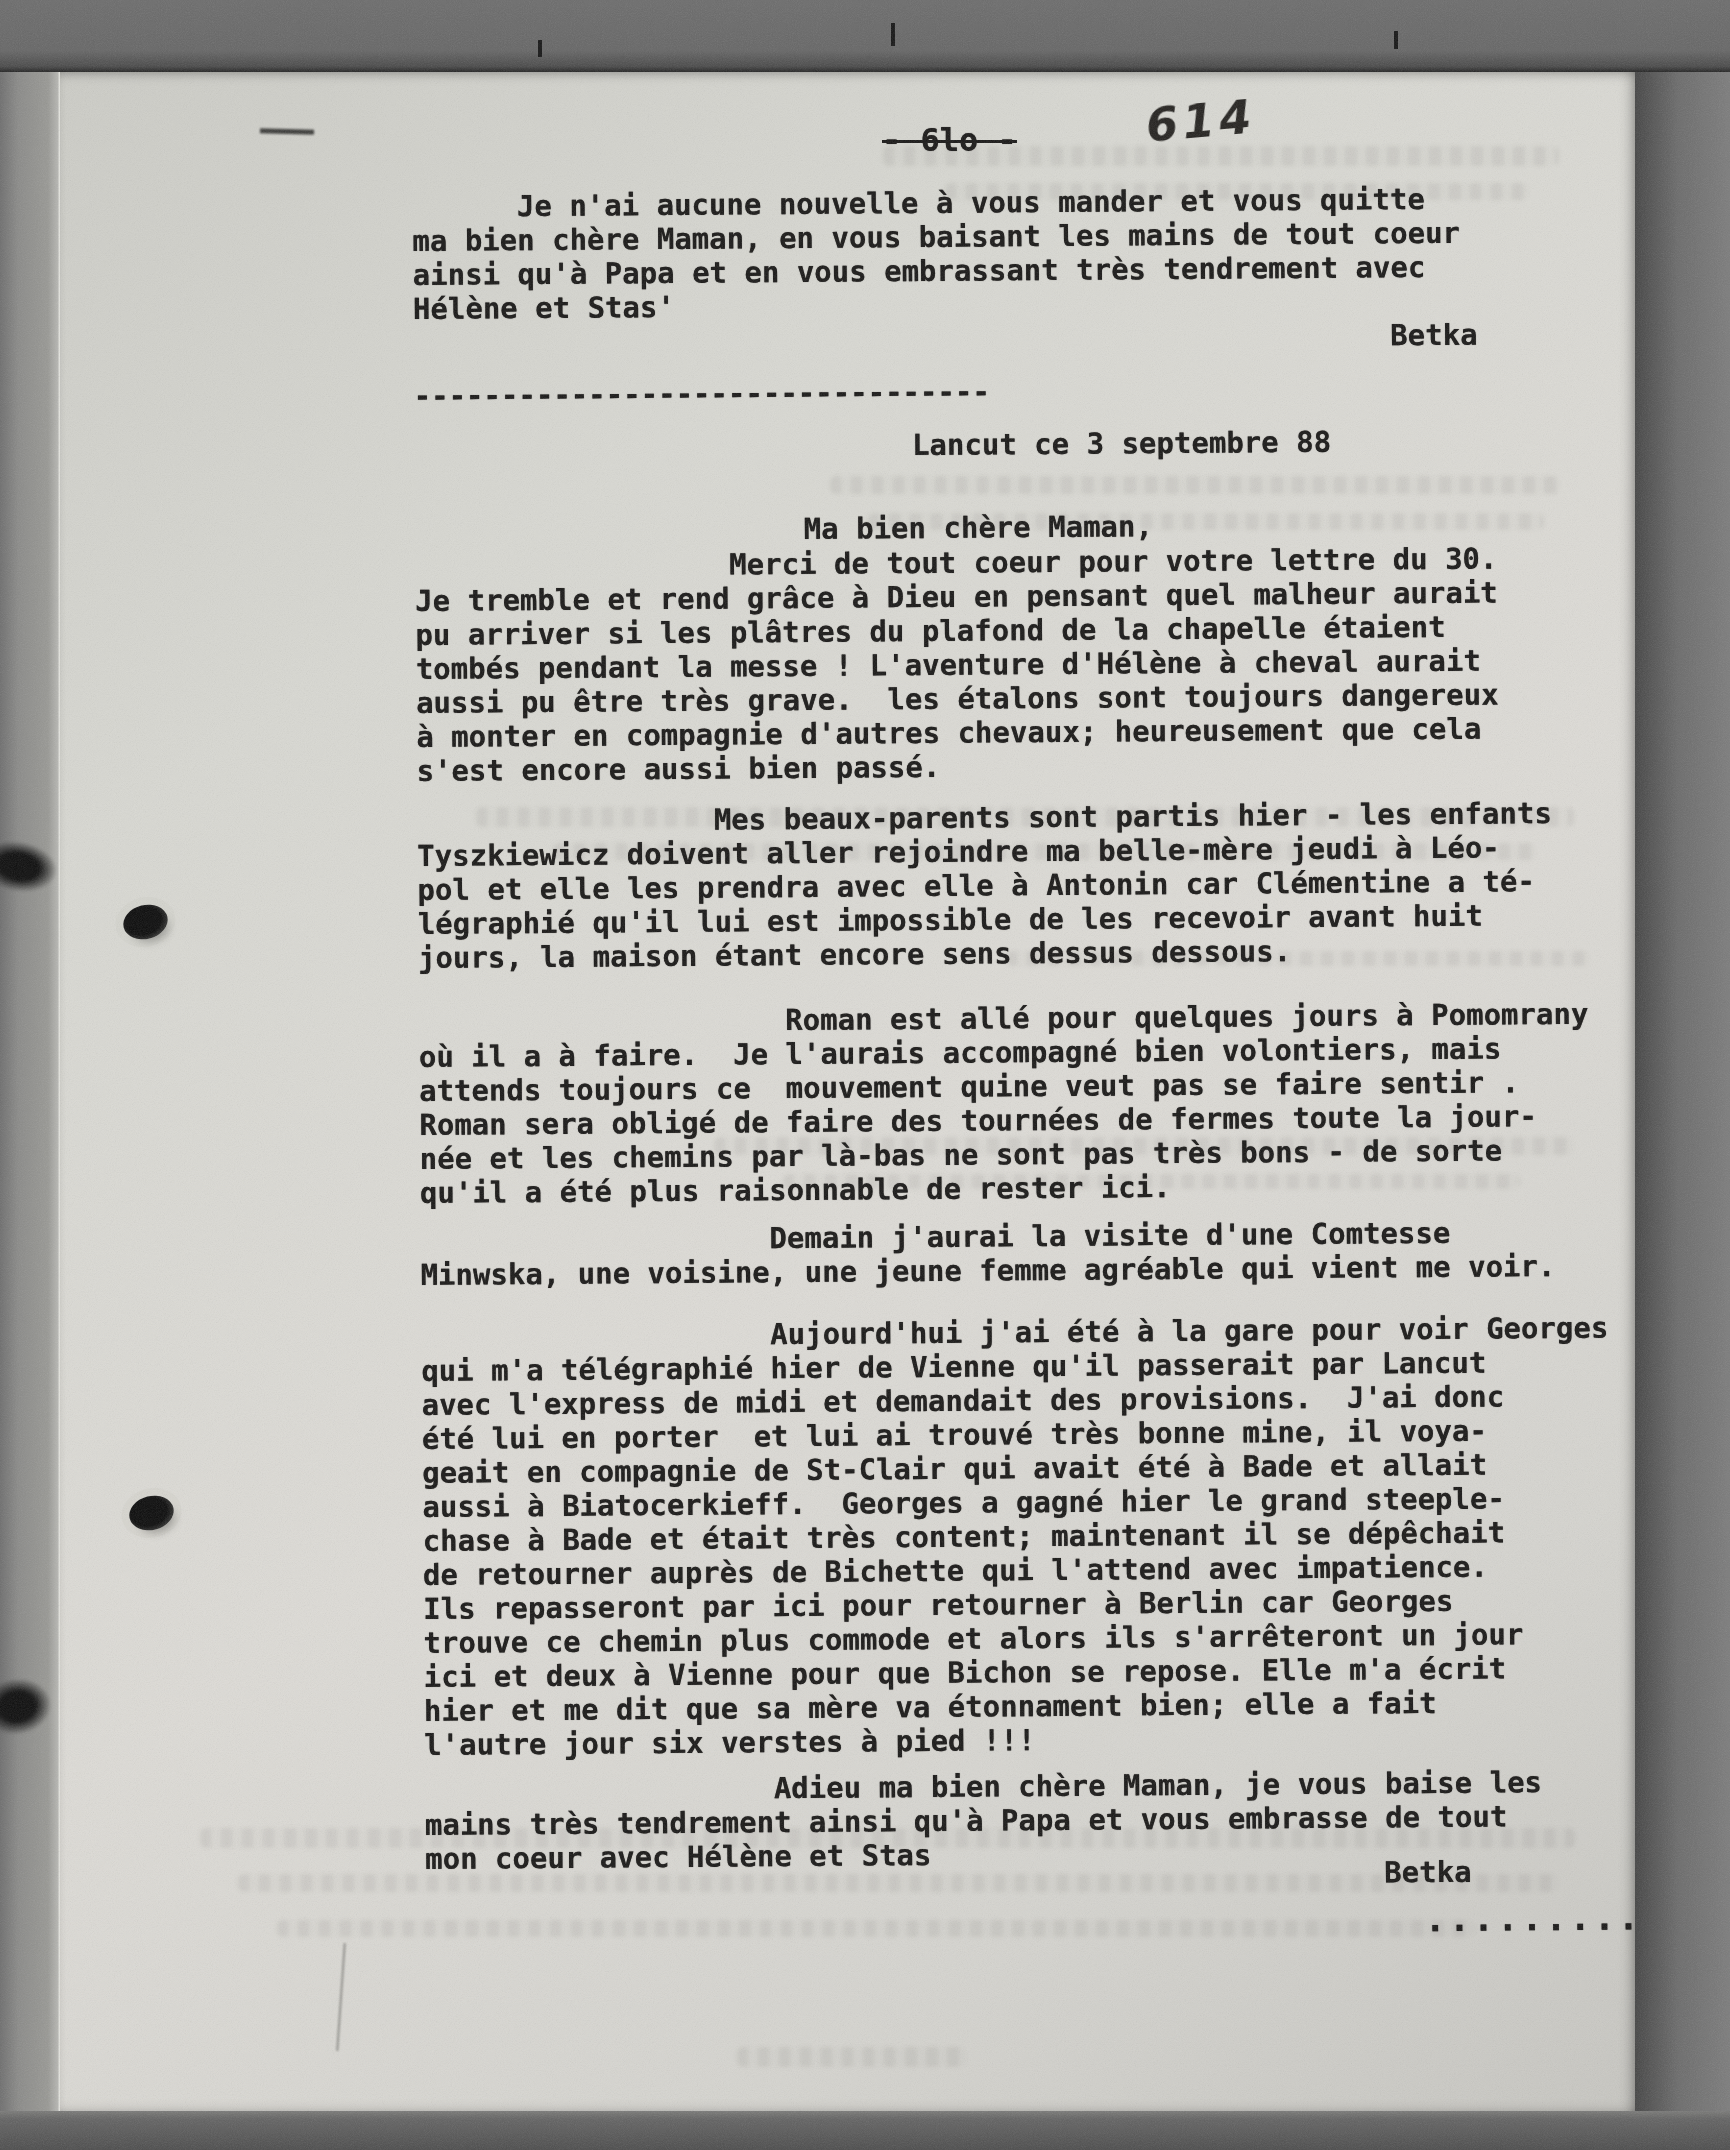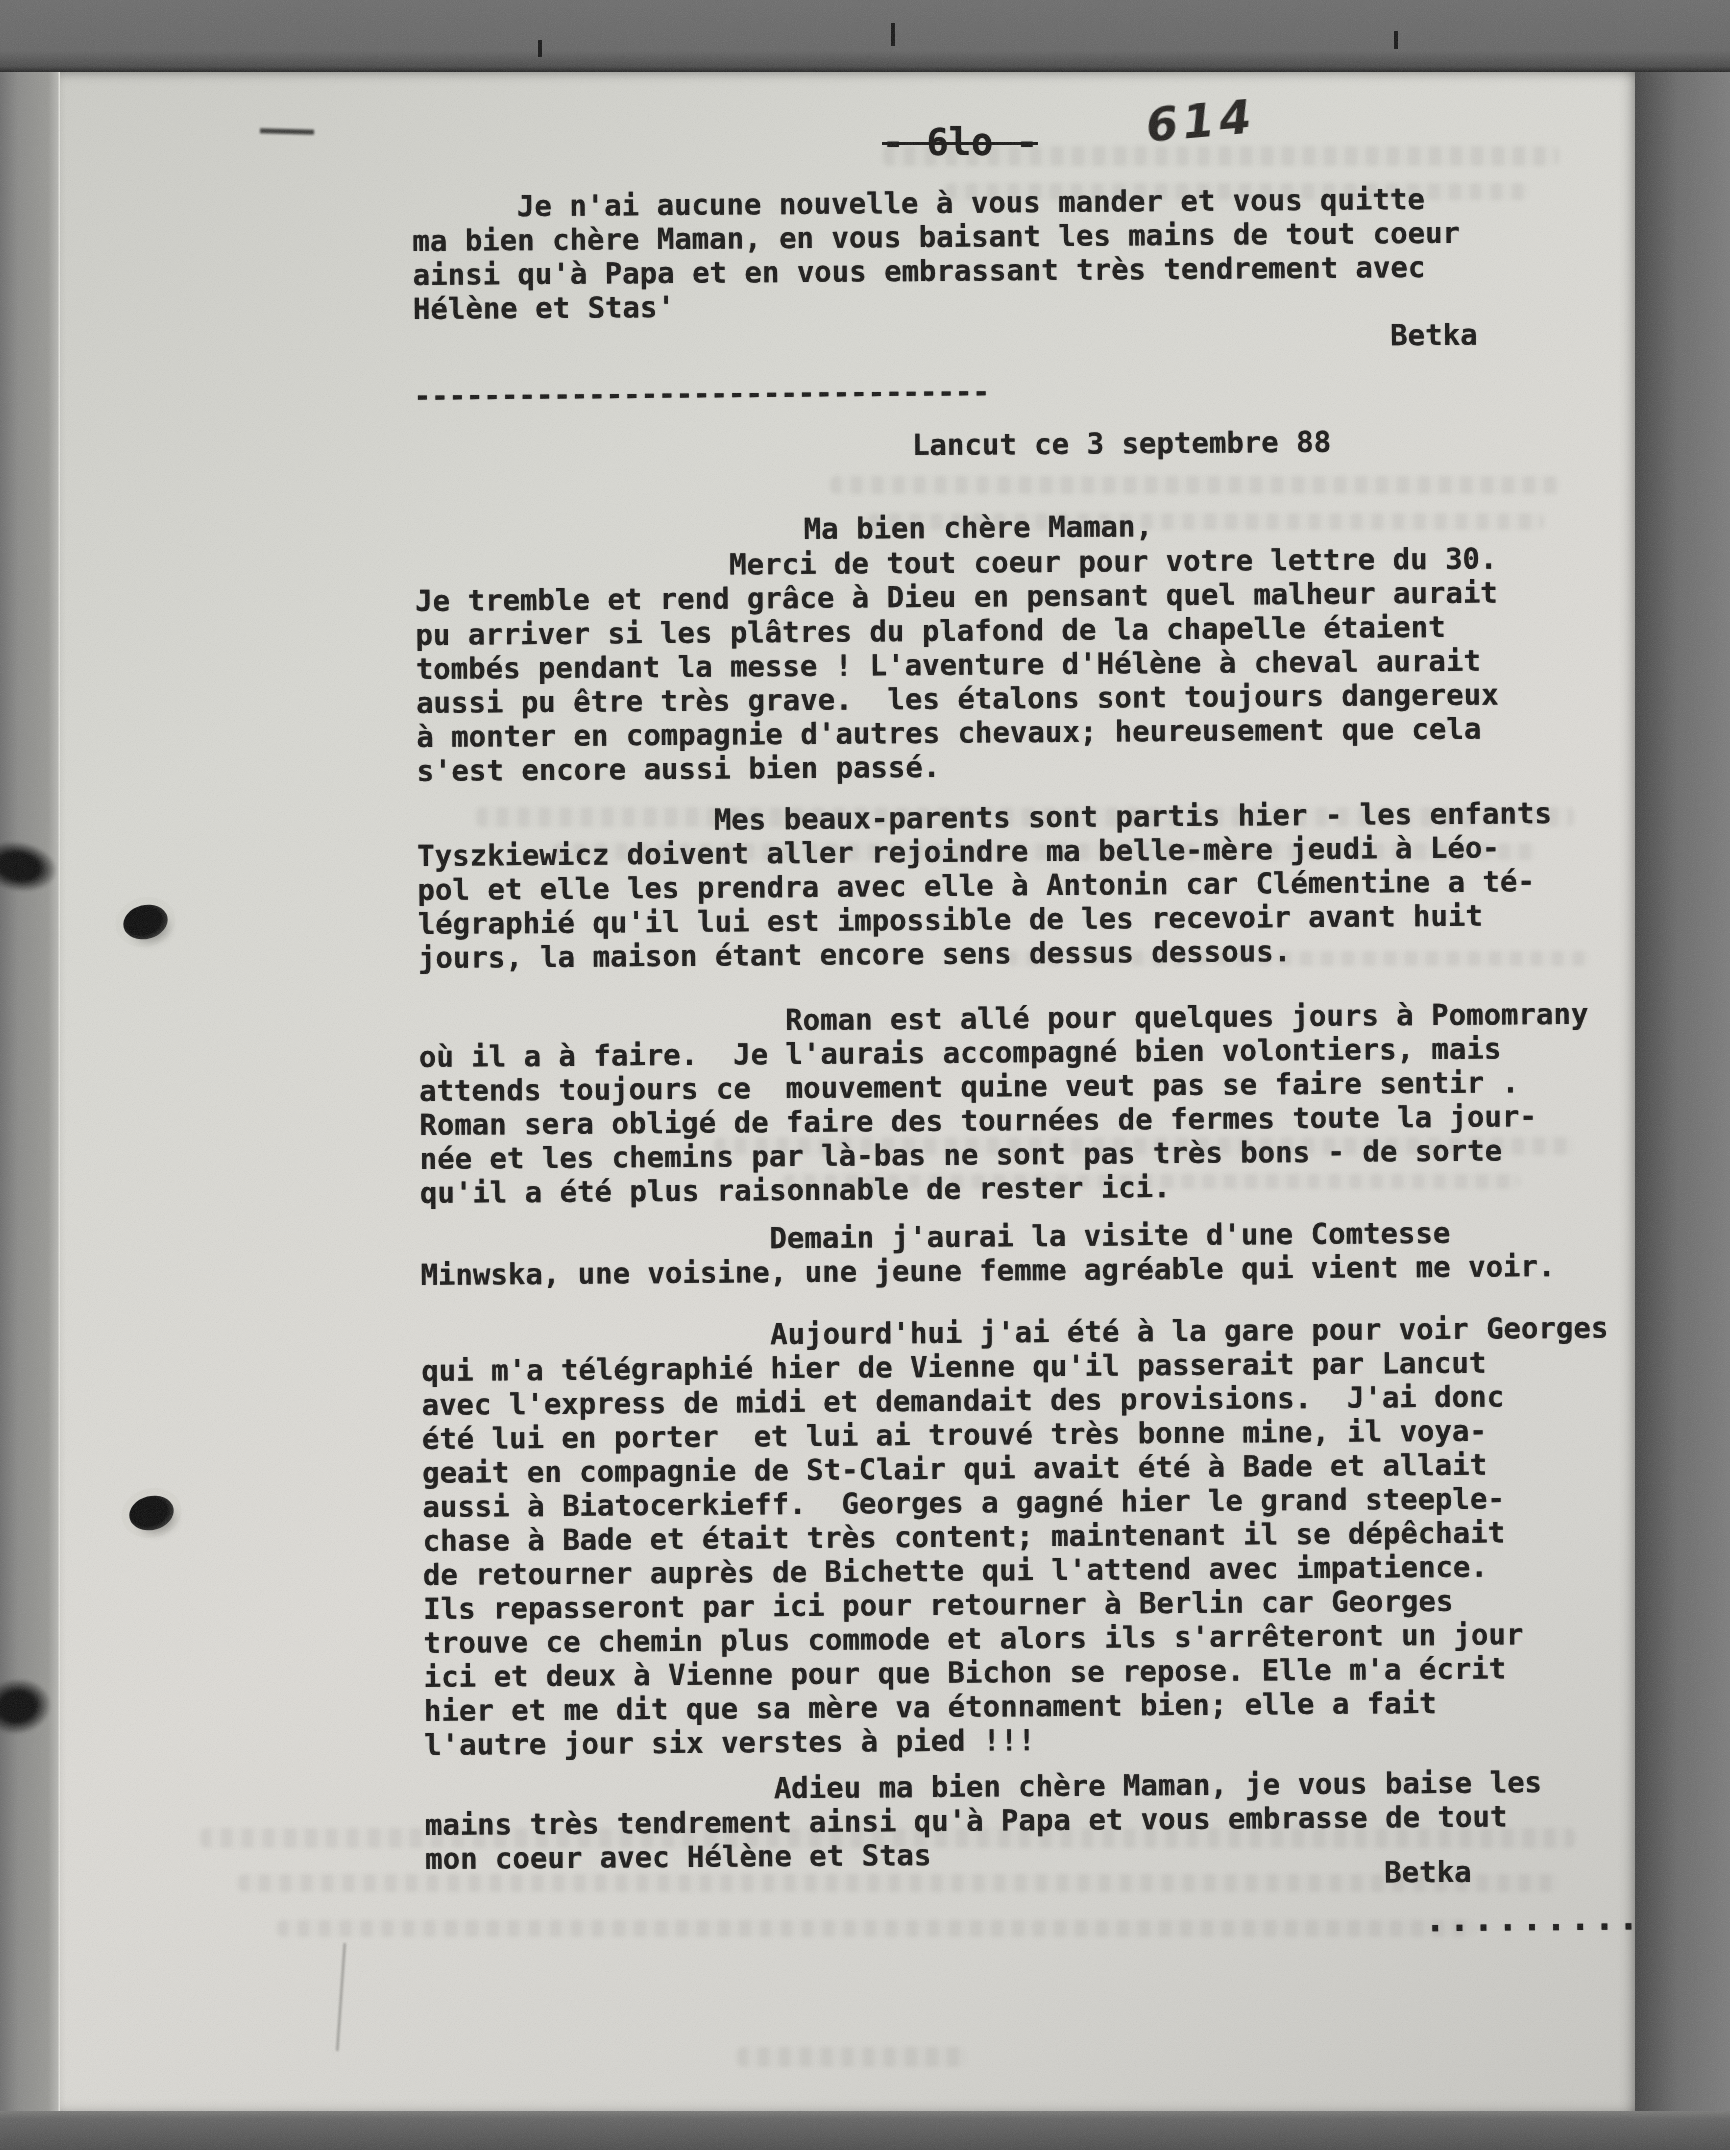--- a/index.html
+++ b/index.html
@@ -23,21 +23,21 @@
   
   .letter{position:absolute;left:419px;top:0;width:1260px;height:2151px;z-index:3;
       color:#181716;font-weight:bold;font-size:29px;line-height:34px;
       text-shadow:0 0 0.8px rgba(25,23,20,.75);
       transform:rotate(-0.45deg);transform-origin:0 50%;}
   .block{position:absolute;left:0;}
   .tl{white-space:pre;}
   .line{white-space:pre;}
   .strike{text-decoration:line-through;text-decoration-thickness:3.1px;}
   .pageno{position:absolute;left:882px;top:121px;z-index:4;color:#181716;
-      font-weight:bold;font-size:37px;text-shadow:0 0 0.8px rgba(25,23,20,.8);}
+      font-weight:bold;font-size:32px;text-shadow:0 0 0.8px rgba(25,23,20,.8);}
   .handno{position:absolute;left:1146px;top:94px;z-index:4;color:#24221f;
       font-family:"DejaVu Sans",sans-serif;font-style:italic;font-weight:bold;font-size:46px;
       transform:rotate(-5deg);letter-spacing:4.6px;filter:blur(0.3px);}
   .dots{font-size:35px;letter-spacing:3.1px;}
   
   .ghost{position:absolute;z-index:2;opacity:.55;filter:blur(2.3px);border-radius:6.1px;
       background:repeating-linear-gradient(90deg,rgba(70,68,64,.17) 0 11.5px,rgba(70,68,64,.04) 11.5px 21px);}
   
   .hole{position:absolute;width:45px;height:34px;border-radius:50%;z-index:4;
       background:radial-gradient(ellipse at 45% 45%,#0b0b0b 52%,#2f2f2e 72%,rgba(90,90,88,.4) 86%,rgba(200,200,196,0) 100%);

